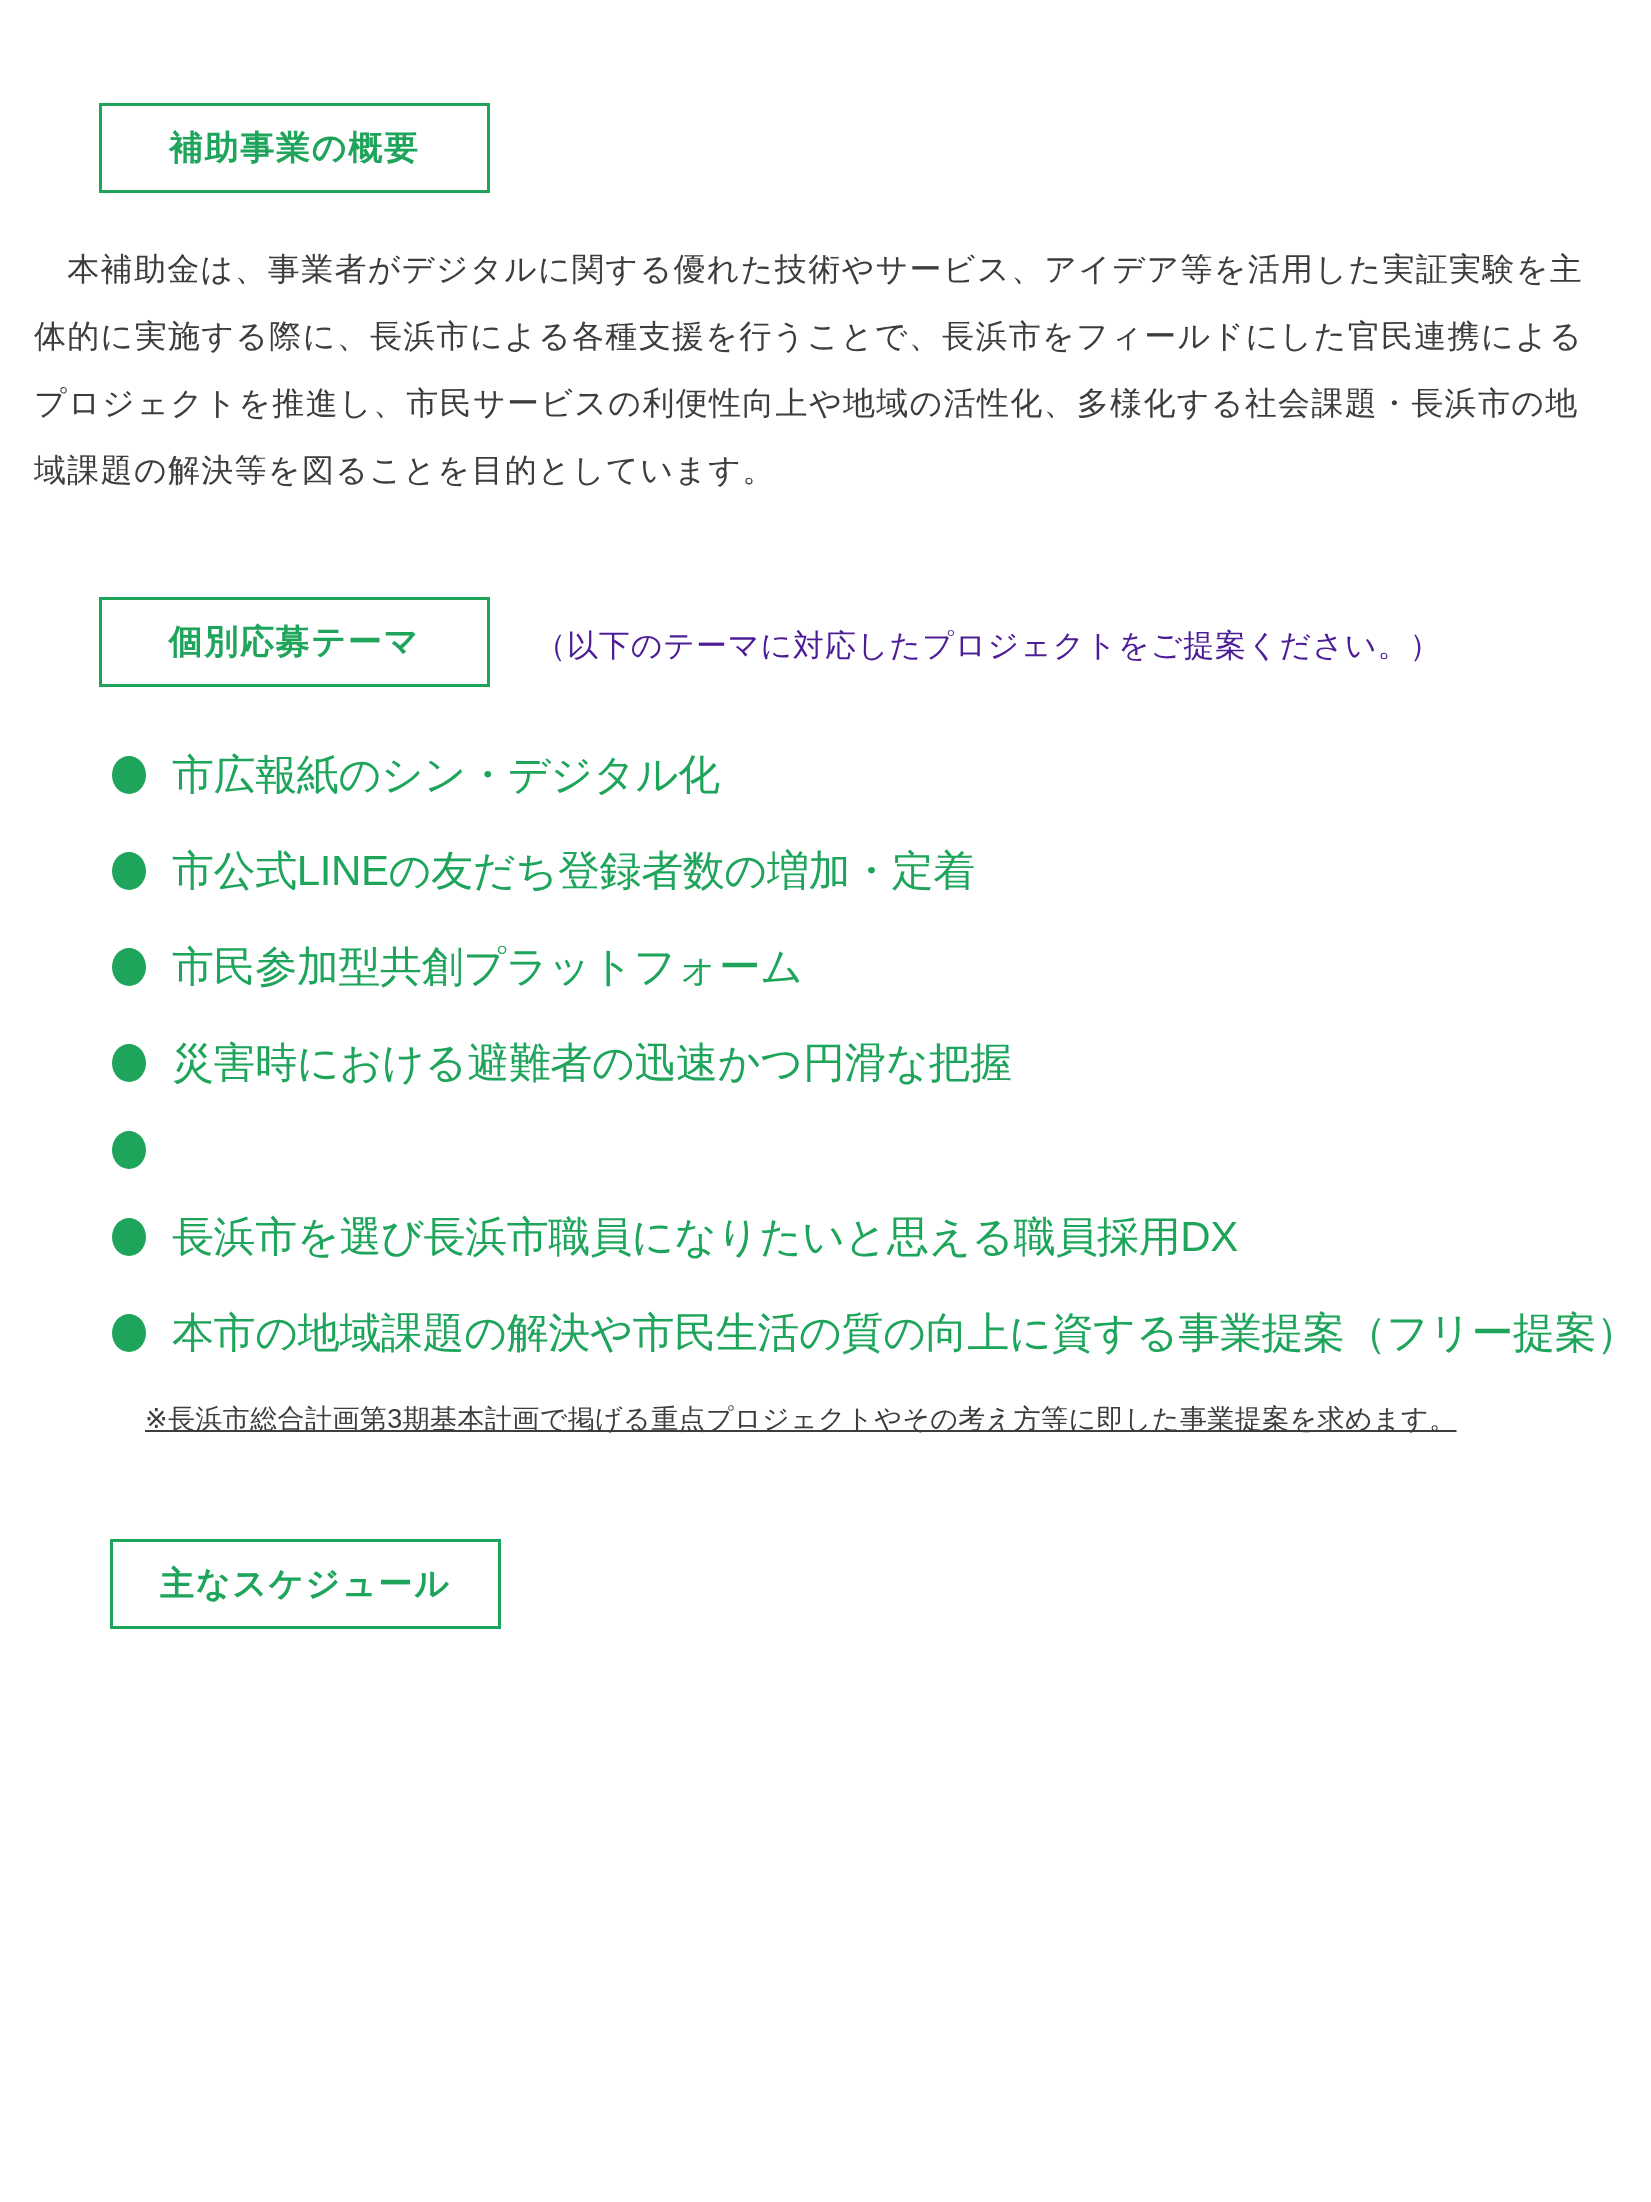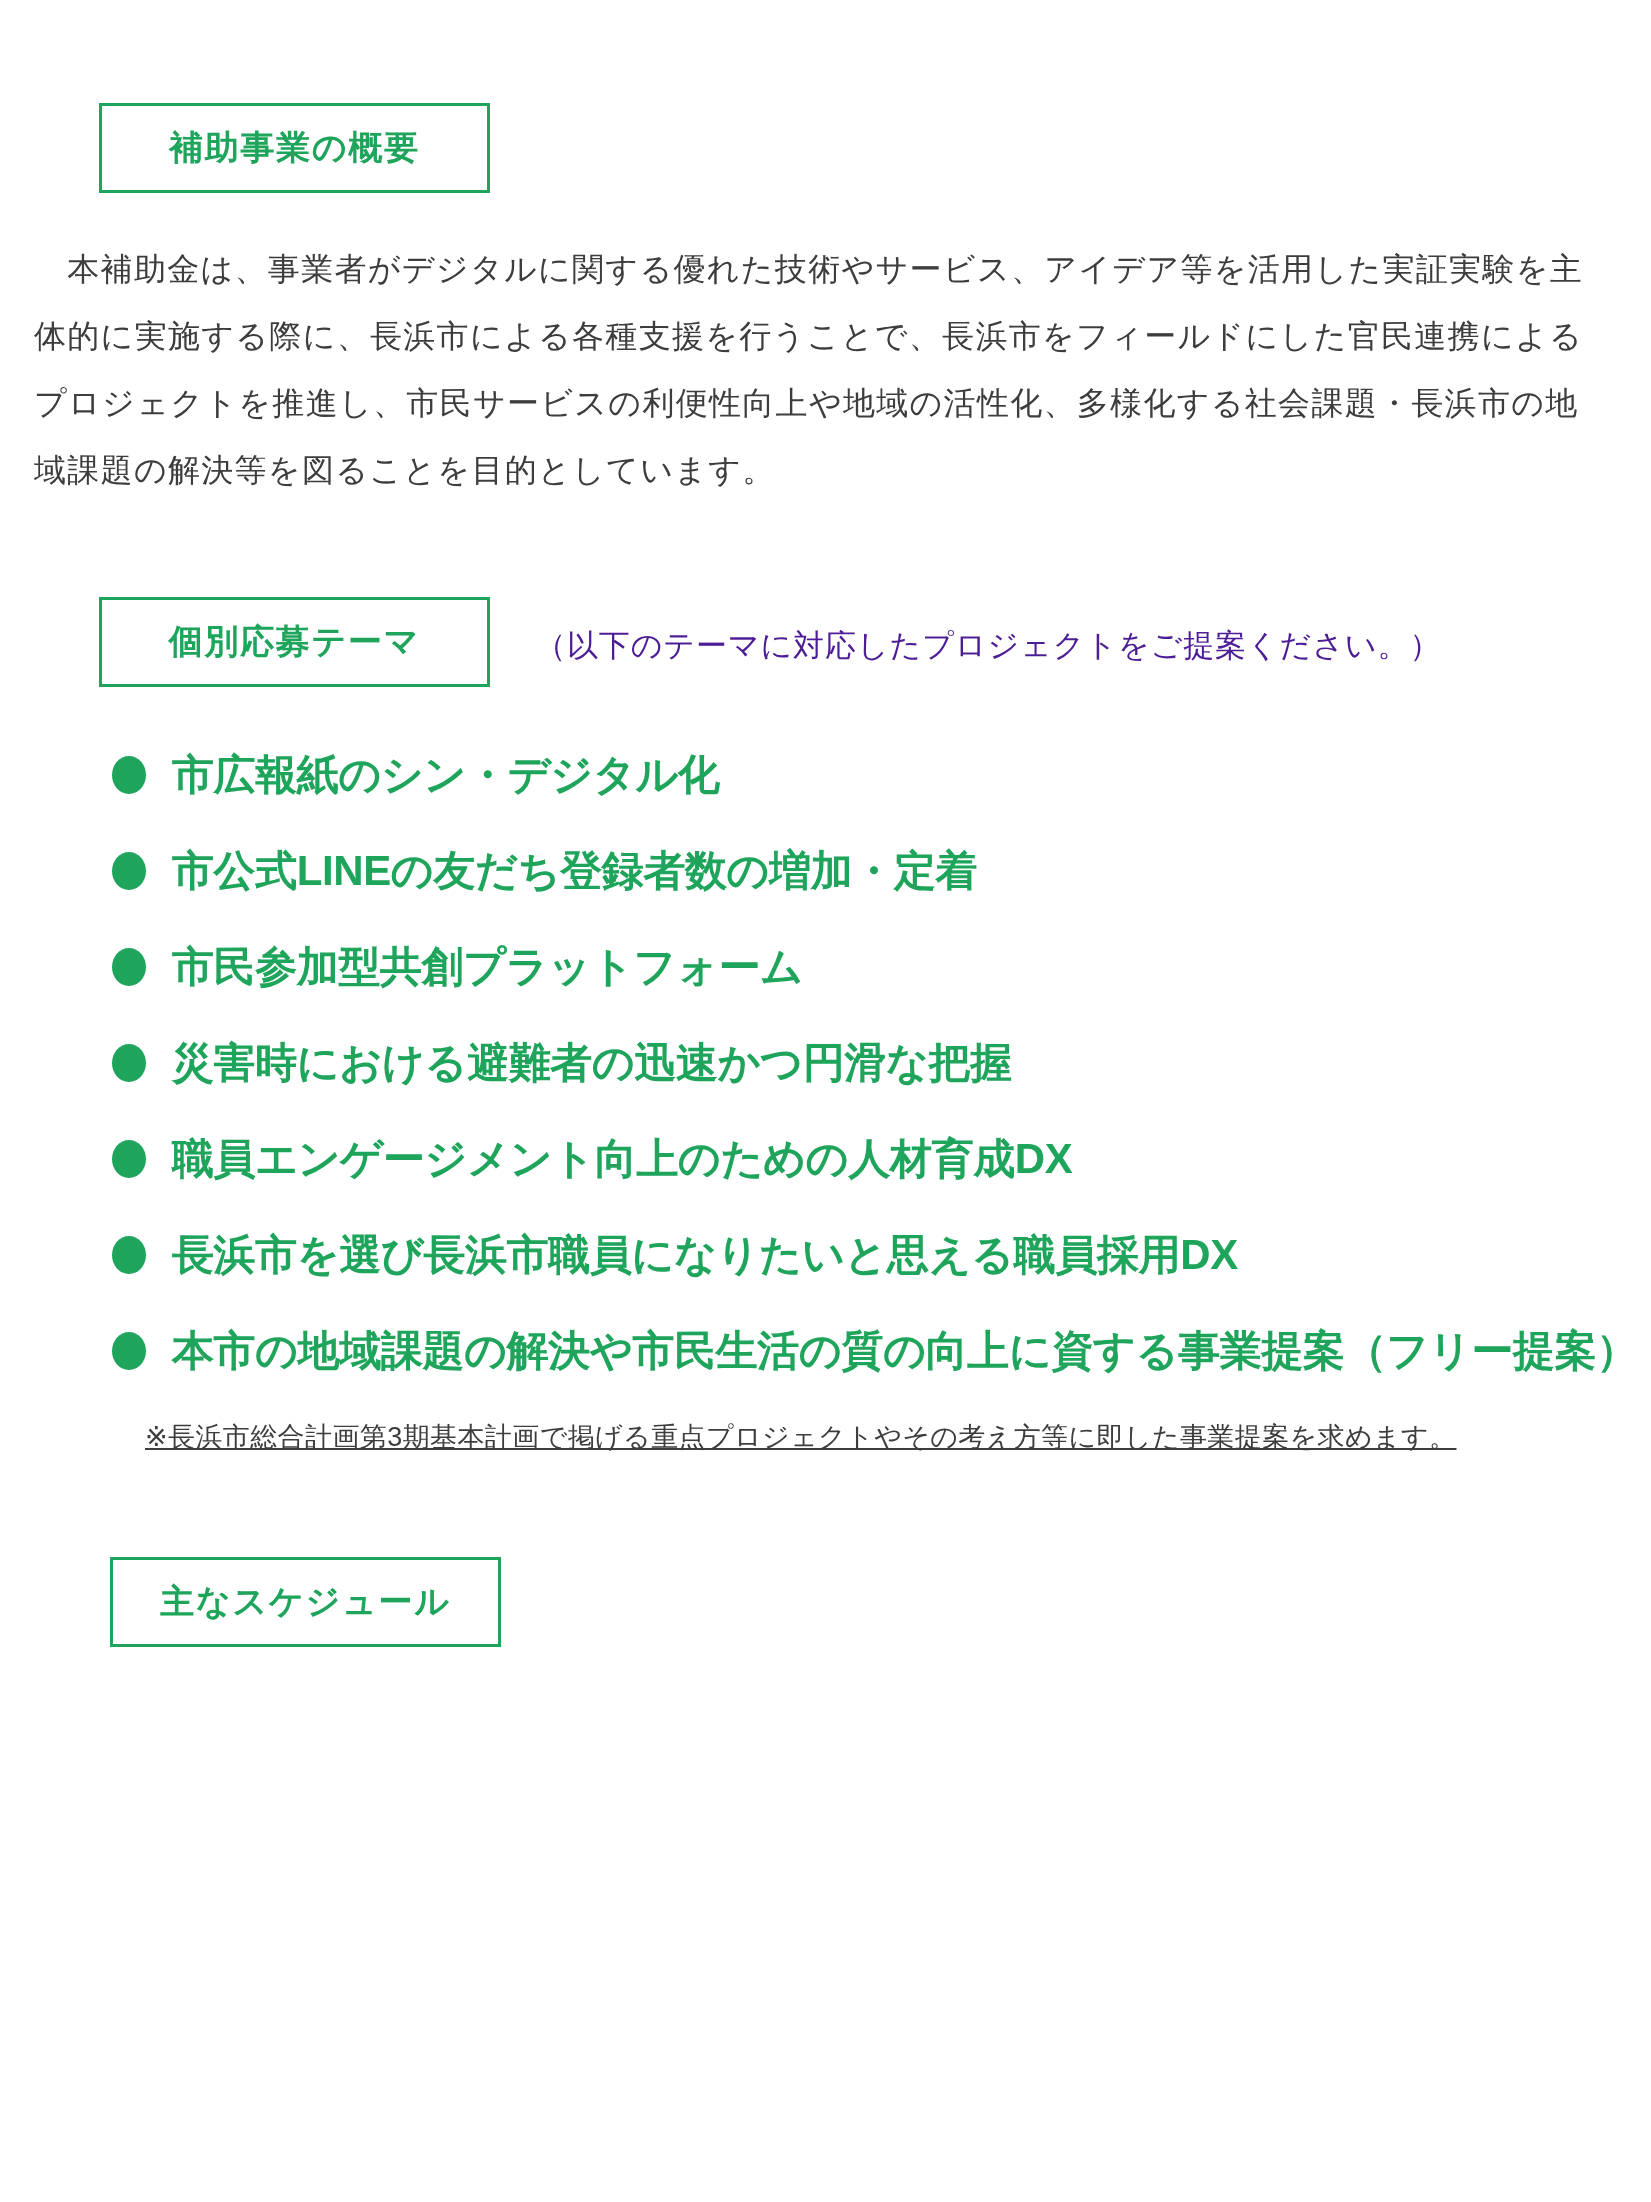--- a/index.html
+++ b/index.html
@@ -54,21 +54,21 @@
   .theme-list{
     list-style:none;
     margin:60px 0 0 112px;
     padding:0;
   }
   .theme-item{
     display:flex;
     align-items:center;
     margin-bottom:40px;
     font-size:42px;
-    font-weight:bold;
+    font-weight:normal;
     color:#1ea55b;
     letter-spacing:-0.4px;
     white-space:nowrap;
   }
   .theme-bullet{
     flex:0 0 auto;
     width:34px;height:38px;
     border-radius:50%;
     background:#1ea55b;
     margin-right:26px;
@@ -113,21 +113,20 @@
     <li class="theme-item">
       <span class="theme-bullet"></span>
       <span>市民参加型共創プラットフォーム</span>
     </li>
     <li class="theme-item">
       <span class="theme-bullet"></span>
       <span>災害時における避難者の迅速かつ円滑な把握</span>
     </li>
     <li class="theme-item">
       <span class="theme-bullet"></span>
-      <span>職員エンゲージメント向上のための人材育成DX</span>
     </li>
     <li class="theme-item">
       <span class="theme-bullet"></span>
       <span>長浜市を選び長浜市職員になりたいと思える職員採用DX</span>
     </li>
     <li class="theme-item">
       <span class="theme-bullet"></span>
       <span>本市の地域課題の解決や市民生活の質の向上に資する事業提案（フリー提案）</span>
     </li>
   </ul>

